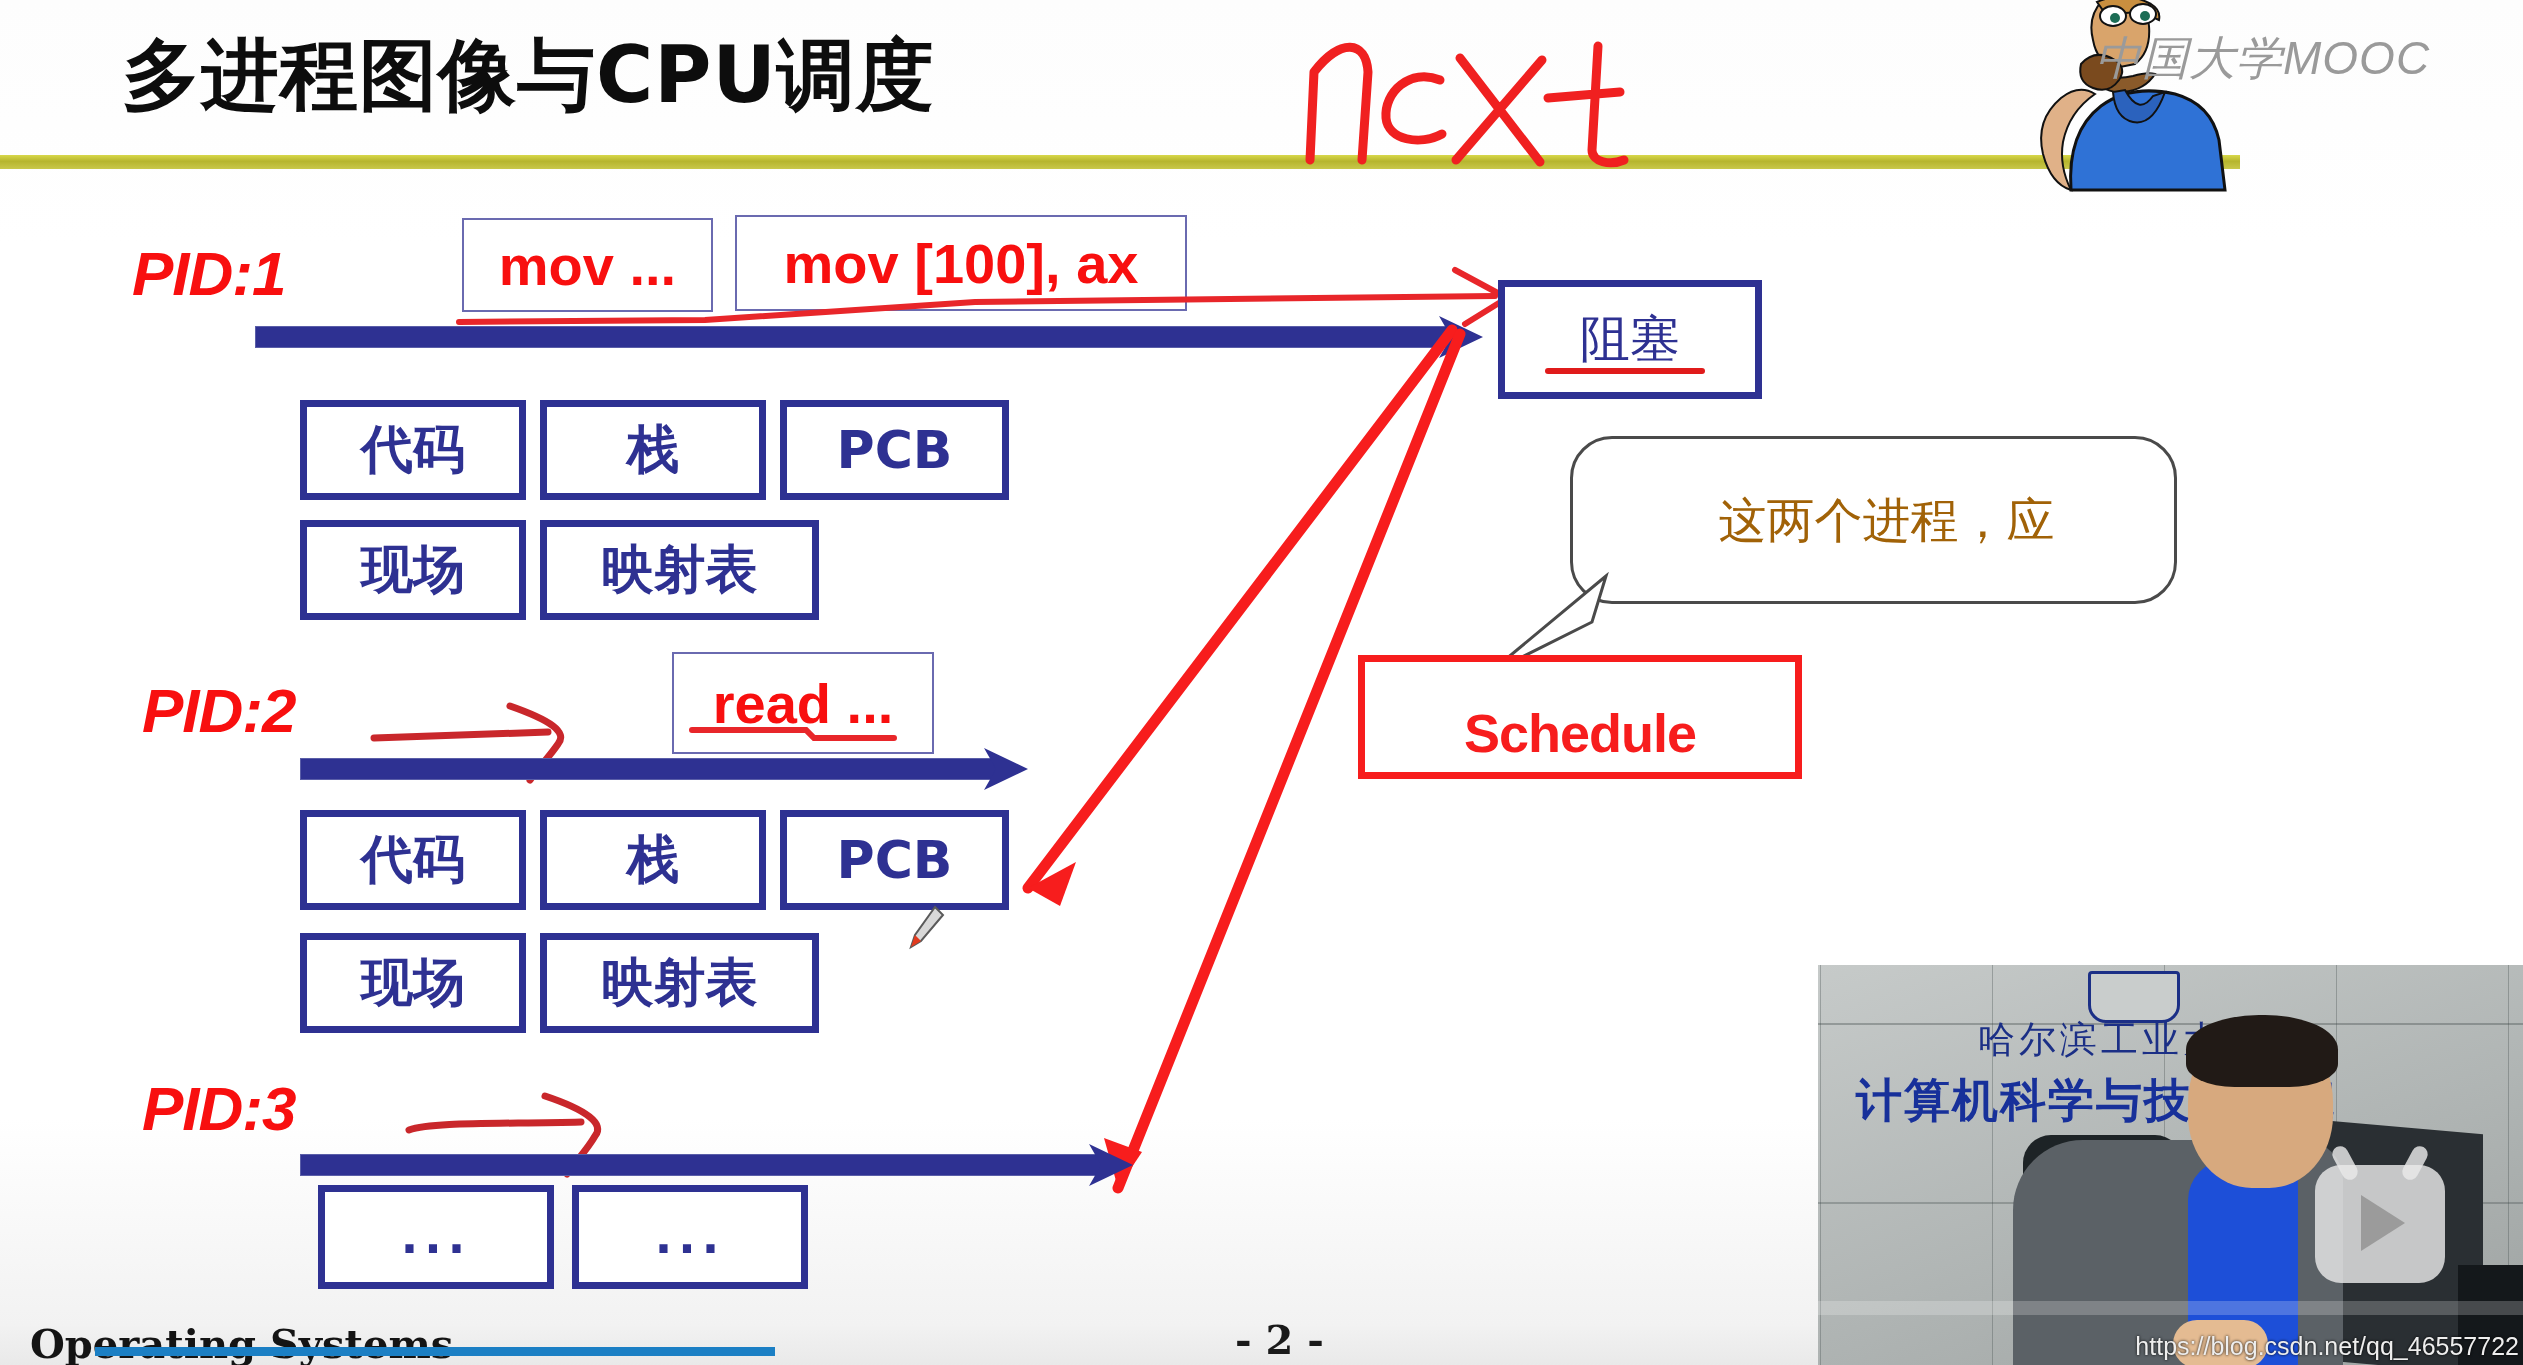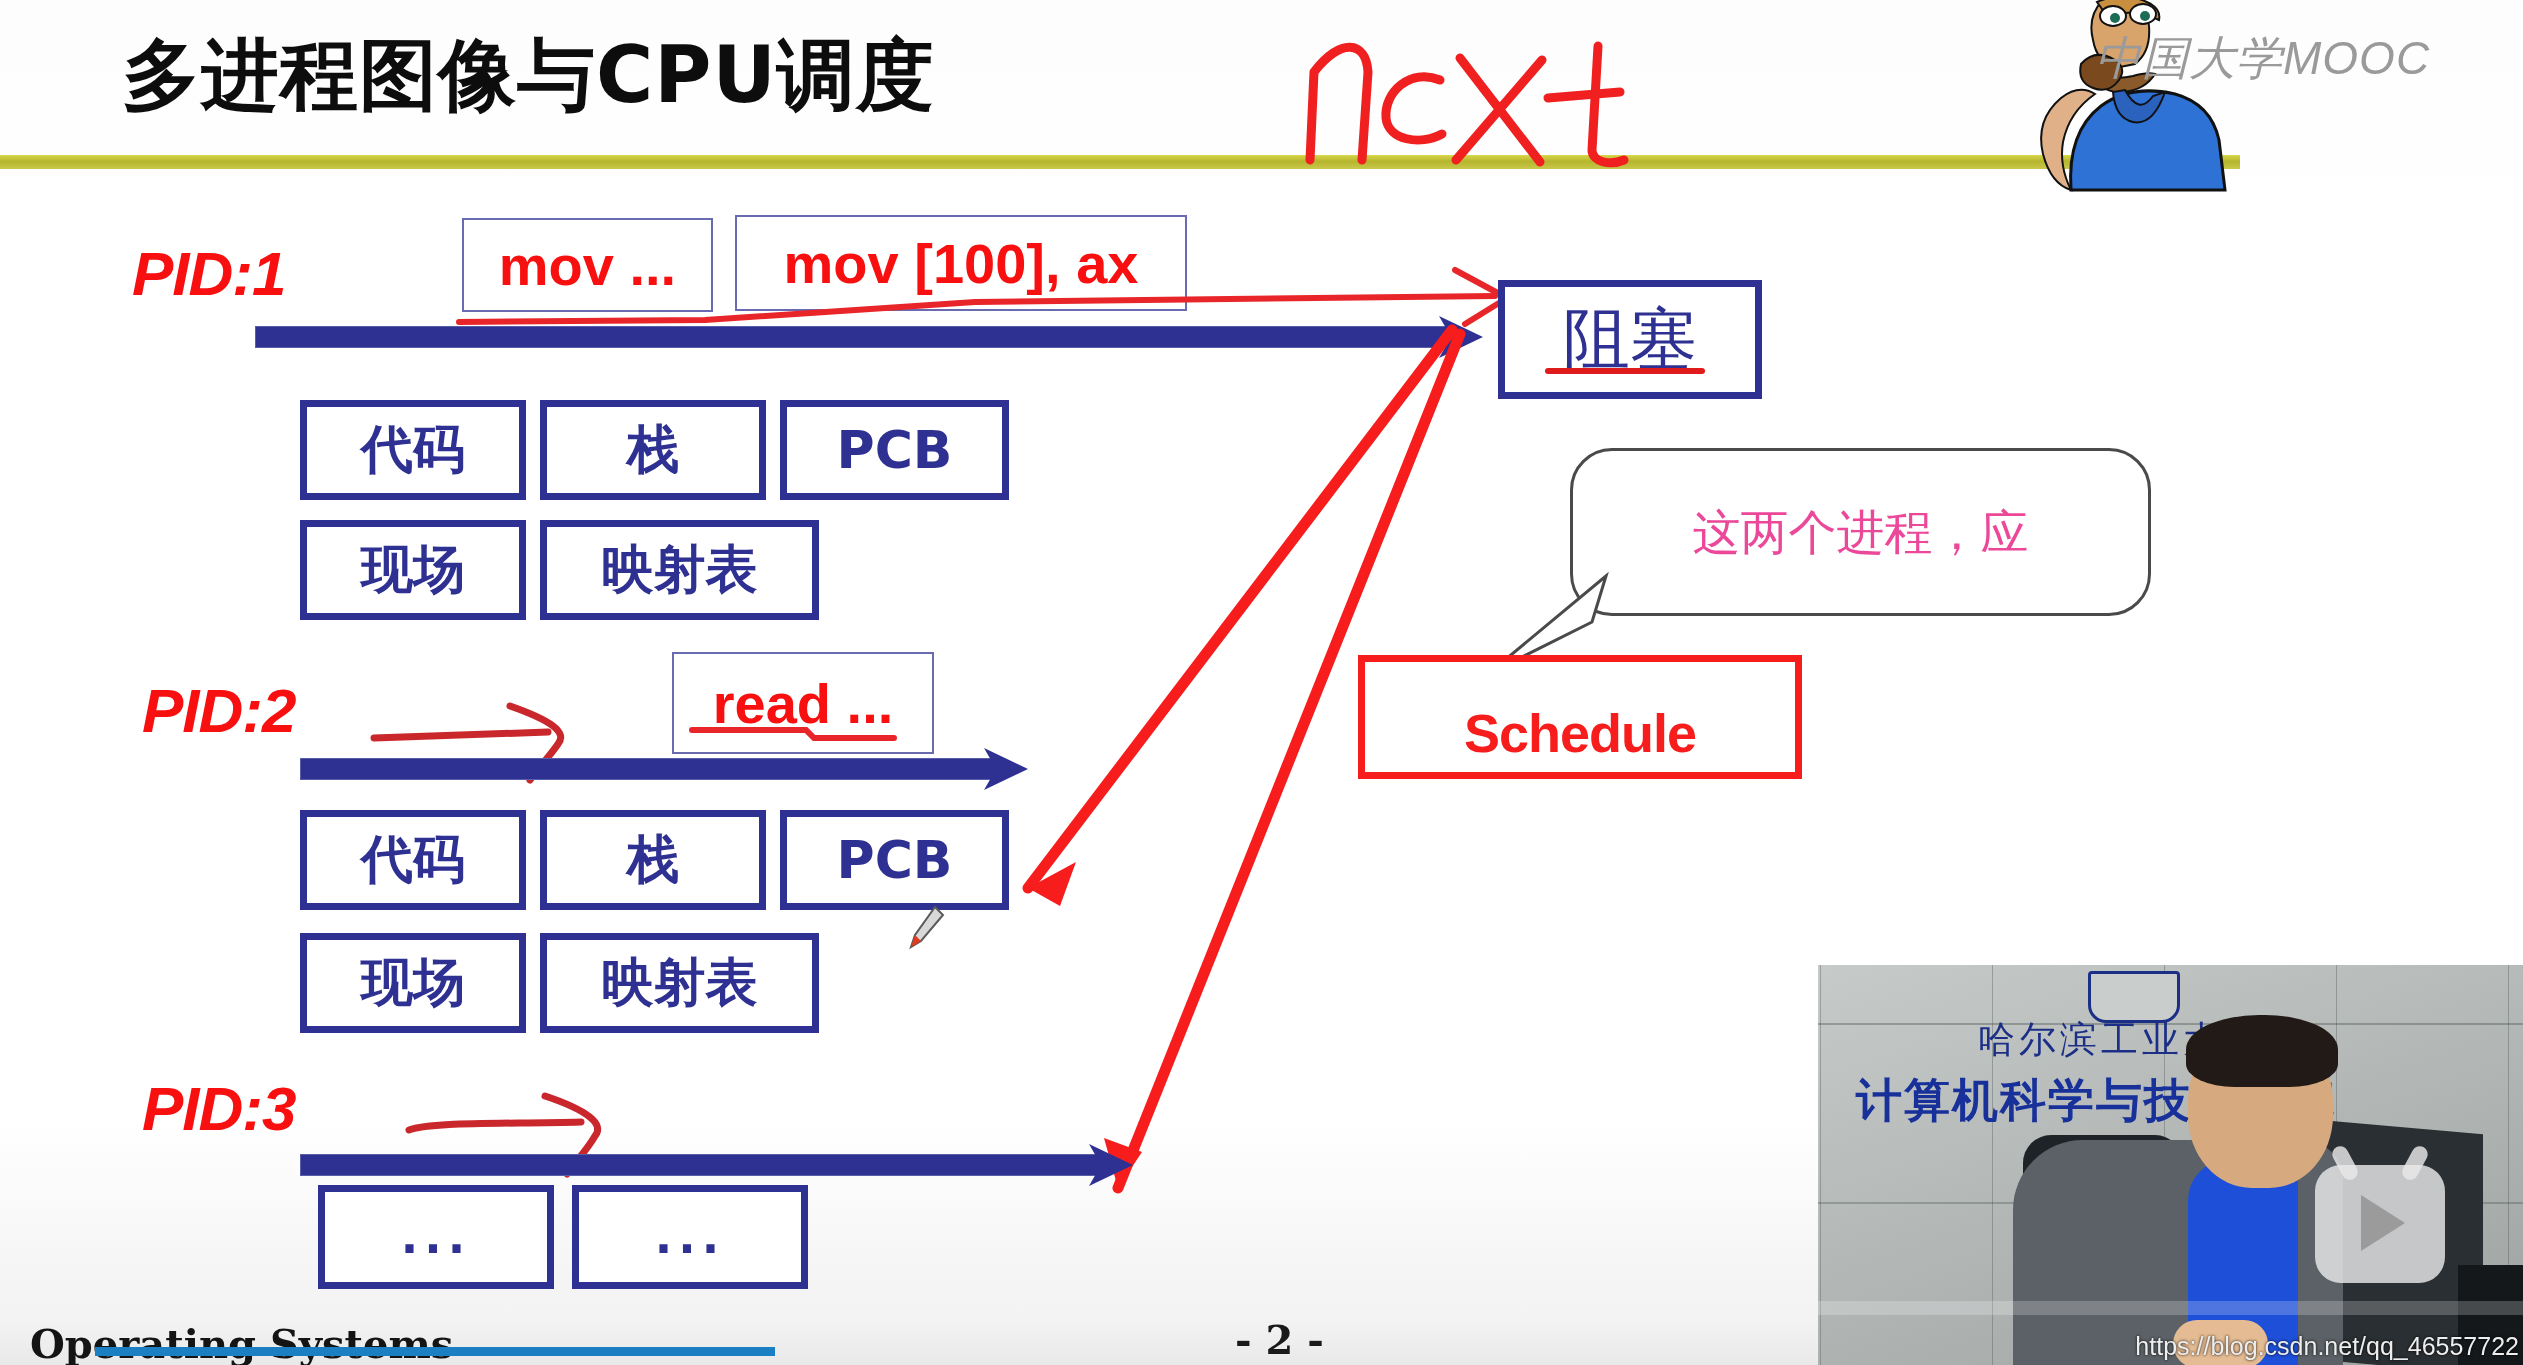--- a/index.html
+++ b/index.html
@@ -60,43 +60,43 @@
   }
   .timeline .head{
     position:absolute;right:0;top:-8px;width:46px;height:50px;
   }
   
   #block-box{
     position:absolute;left:1498px;top:280px;width:250px;height:105px;
     border:7px solid #2e3192;background:#ffffff;
     display:flex;align-items:center;justify-content:center;
     font-family:"DejaVu Serif","Liberation Serif",serif;
-    font-size:67px;color:#2e3192;font-weight:500;
+    font-size:50px;color:#2e3192;font-weight:500;
   }
   #block-underline{
     position:absolute;left:1545px;top:368px;width:160px;height:6px;background:#e01b1b;
     border-radius:3px;
   }
   
   #schedule-box{
     position:absolute;left:1358px;top:655px;width:430px;height:110px;
     border:7px solid #f71d1d;background:#ffffff;
     display:flex;align-items:center;justify-content:center;
   }
   #schedule-box span{
     font-size:54px;font-weight:bold;color:#f71d1d;
     font-family:Liberation Sans, sans-serif;letter-spacing:-1px;margin-top:32px;
   }
   
   #bubble{
-    position:absolute;left:1570px;top:448px;width:575px;height:162px;
+    position:absolute;left:1570px;top:436px;width:575px;height:162px;
     border:3px solid #4a4a4a;border-radius:42px;background:#ffffff;
     display:flex;flex-direction:column;align-items:center;justify-content:center;
     font-family:"DejaVu Serif","Liberation Serif",serif;
-    font-size:48px;color:#ec4899;line-height:1.22;
+    font-size:48px;color:#a16207;line-height:1.22;padding-left:26px;
   }
   #bubble-tail{position:absolute;left:1480px;top:570px;width:150px;height:110px;}
   
   #footer-title{
     position:absolute;left:30px;top:1320px;
     font-family:"DejaVu Serif","Liberation Serif",serif;
     font-size:40px;font-weight:bold;color:#141414;white-space:nowrap;
   }
   #footer-strike{
     position:absolute;left:95px;top:1347px;width:680px;height:9px;background:#1b7fc4;

